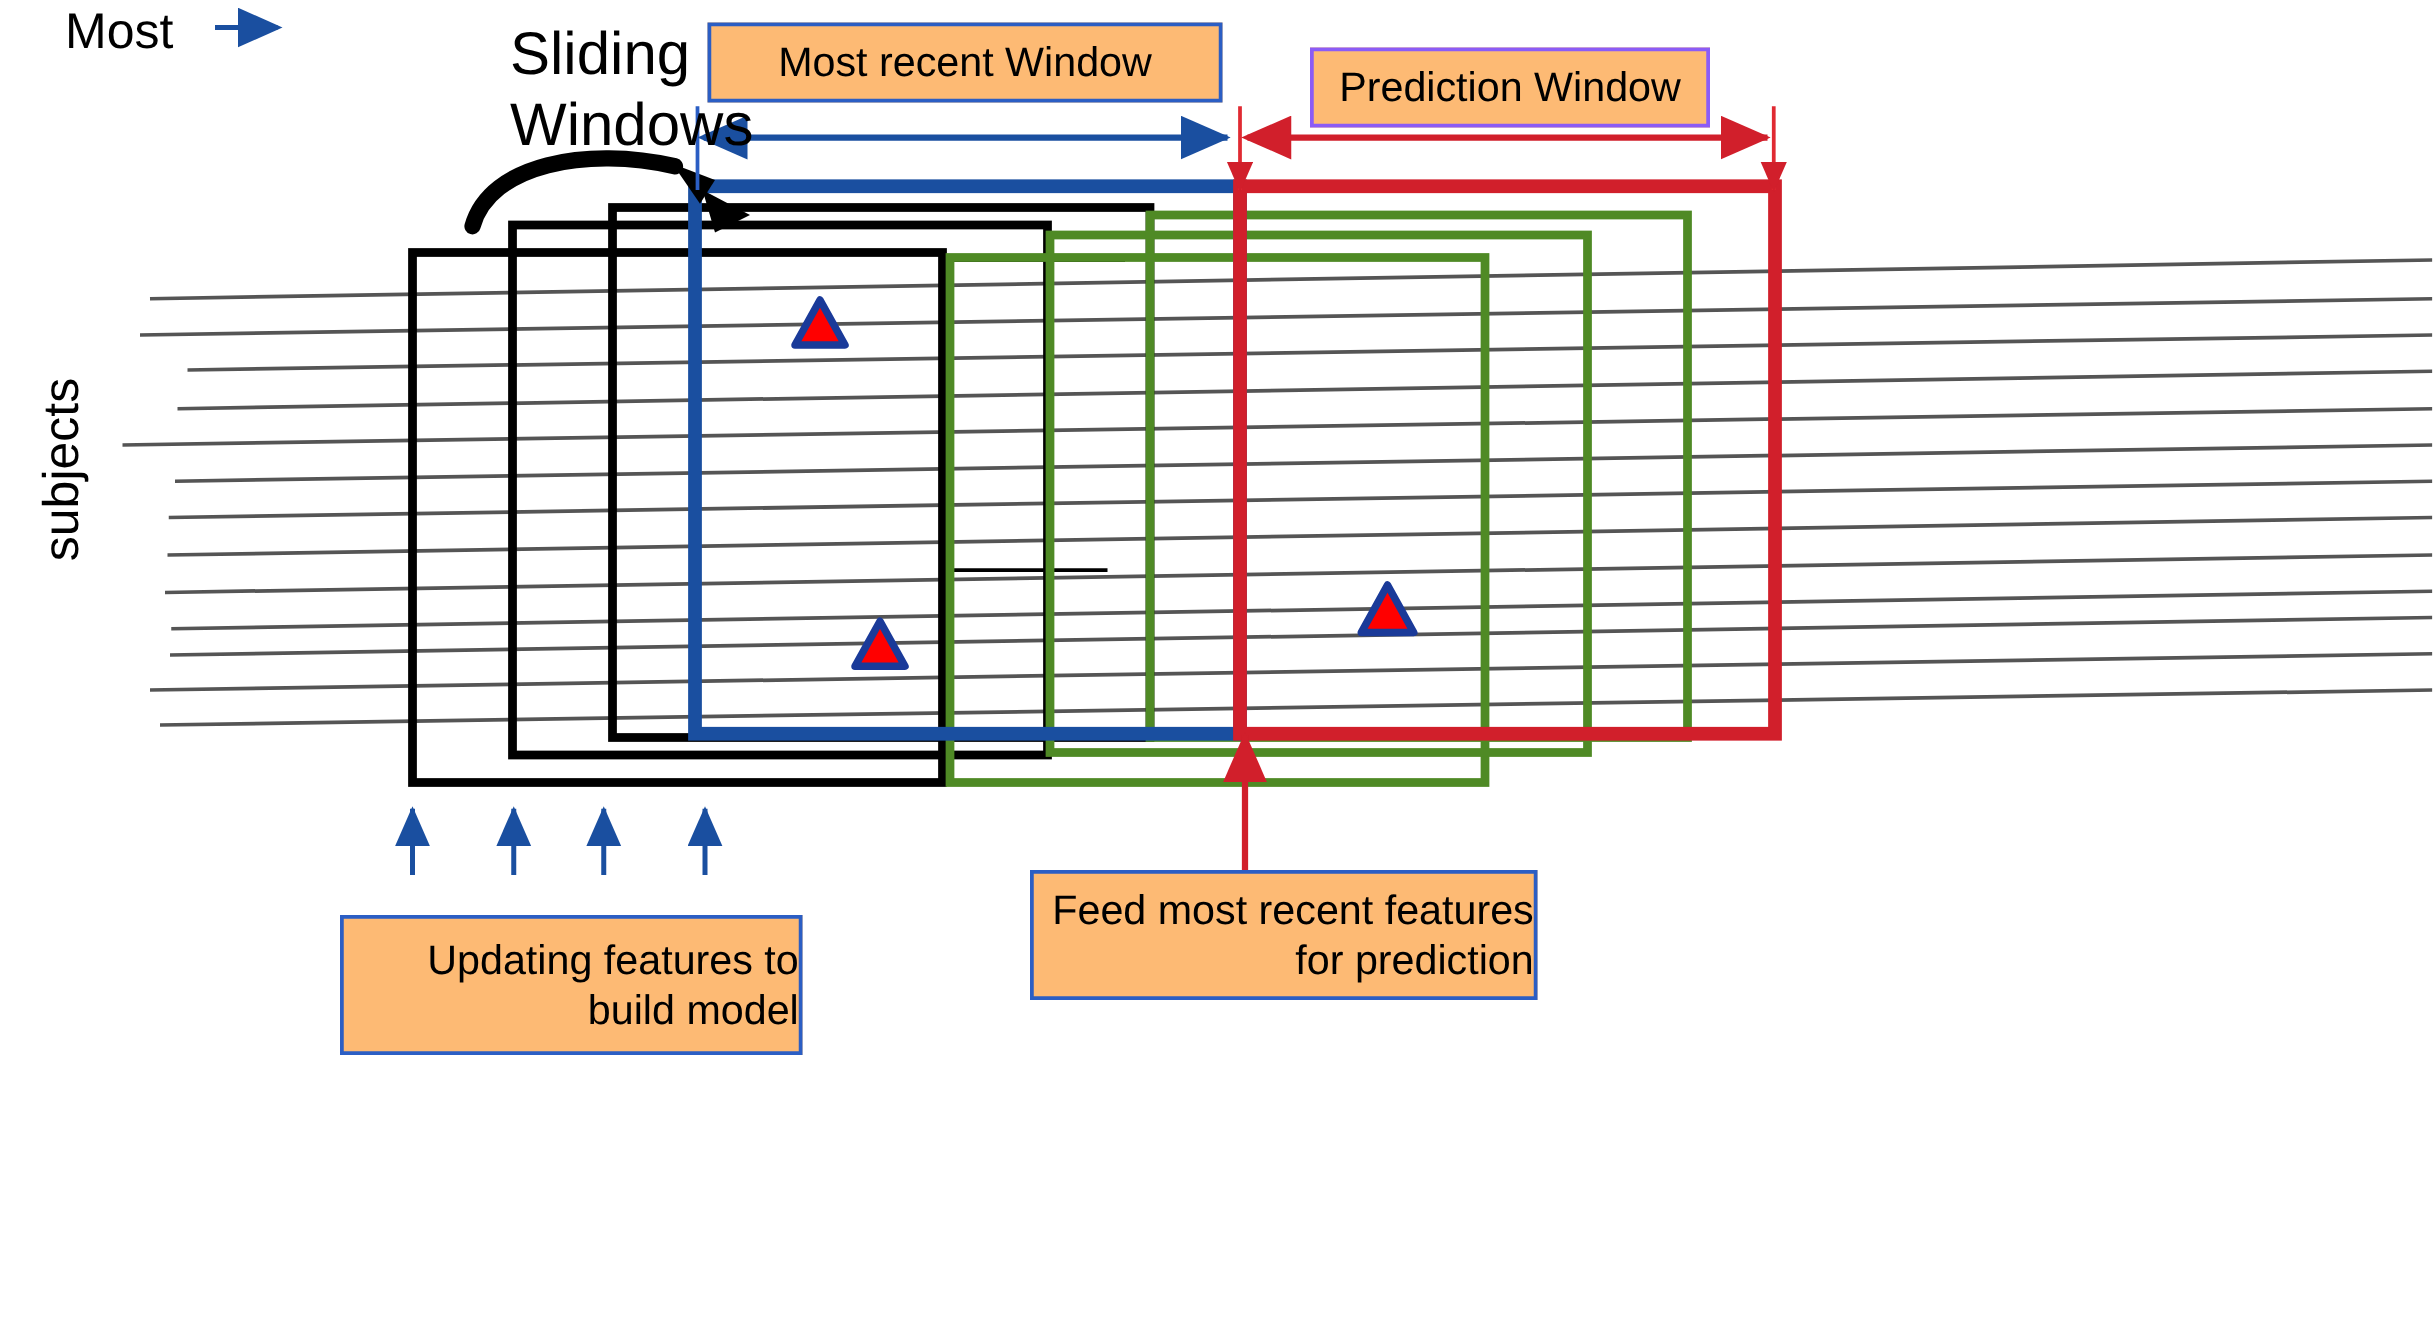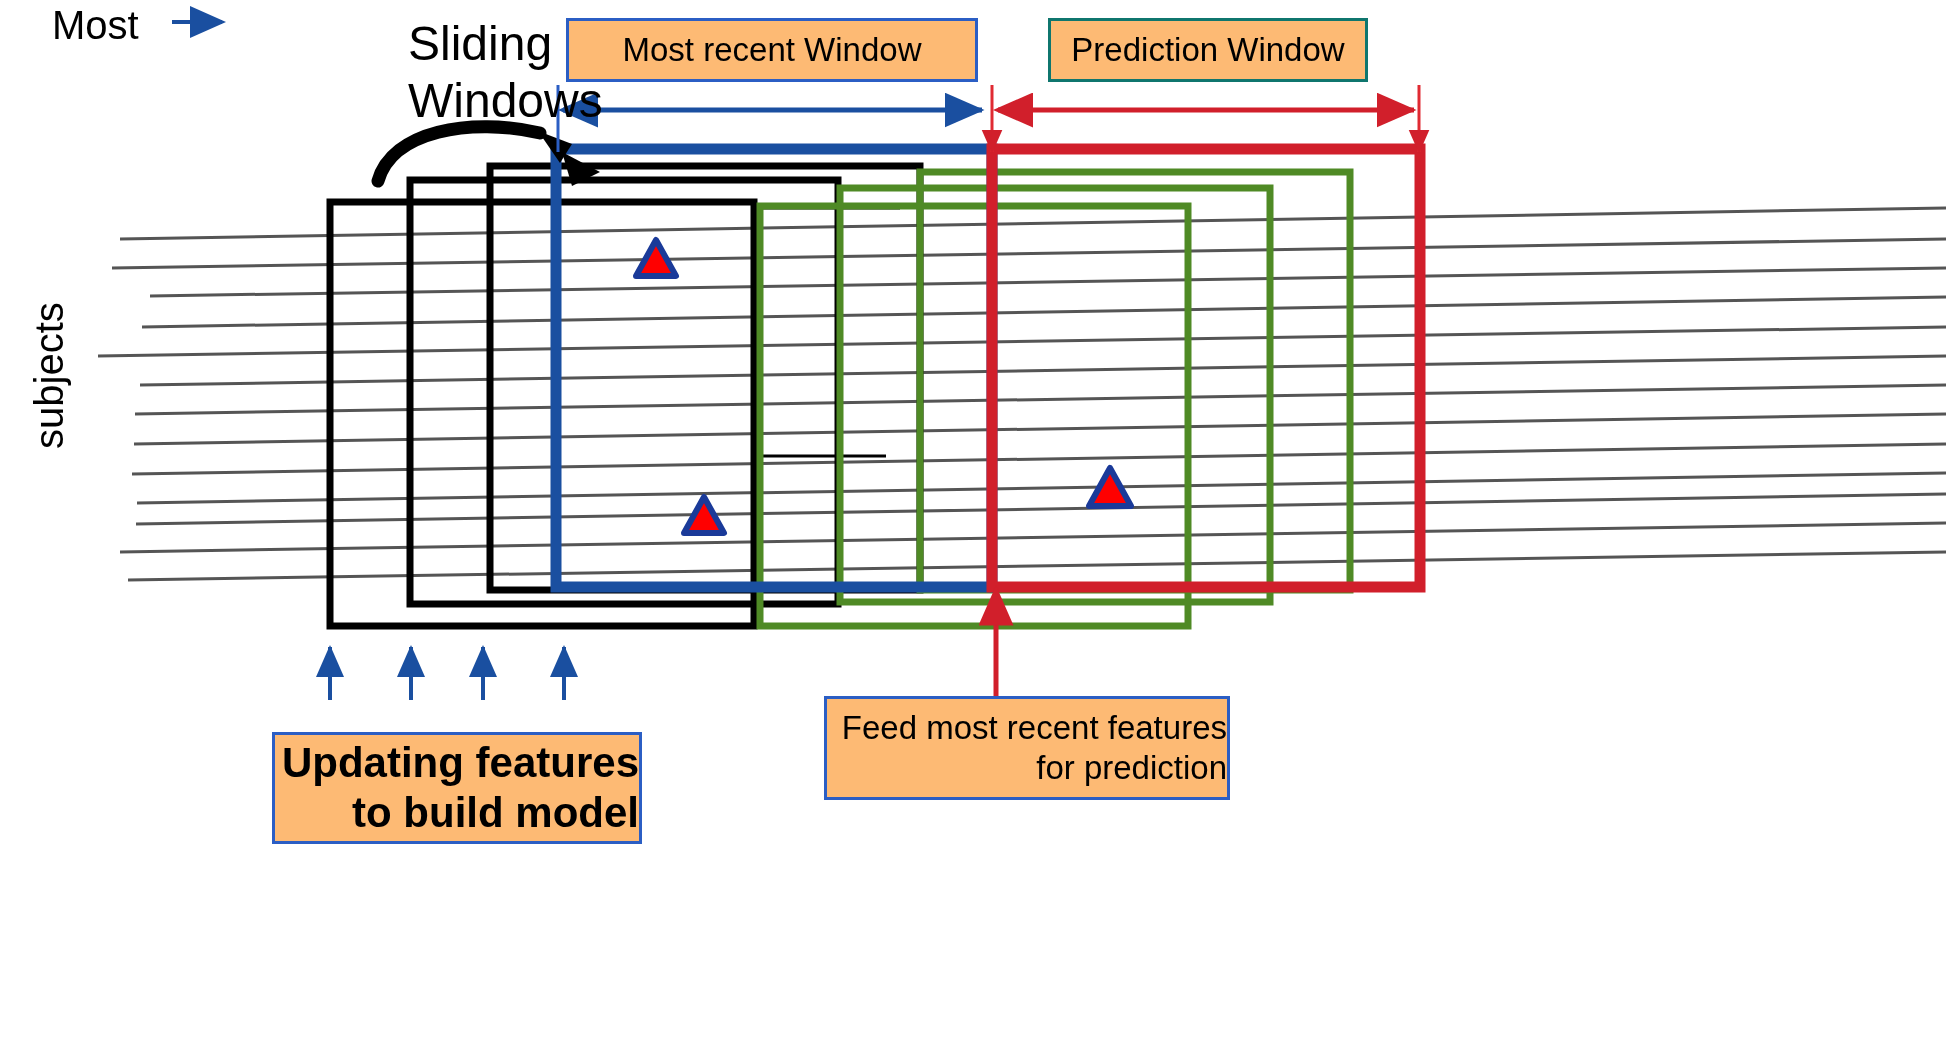--- a/index.html
+++ b/index.html
@@ -38,35 +38,35 @@
     display: flex;
     align-items: center;
     justify-content: center;
     text-align: right;
     color: #000;
     font-family: "Liberation Sans", sans-serif;
     box-sizing: border-box;
     line-height: 1.2;
   }
   .bl-blue { border: 3px solid #2b5ec4; }
-  .bl-red  { border: 3px solid #0f766e; }
+  .bl-red  { border: 3px solid #8b5cf6; margin-top: 20px; }
 
   #time-label   { left: 52px;  top: 2px;   font-size: 40px; }
   #sliding-label{ left: 408px; top: 16px;  font-size: 48px; }
   #subjects-label{
     left: -50px; top: 352px;
     width: 200px;
     text-align: center;
     font-size: 40px;
     transform: rotate(-90deg);
     transform-origin: center center;
   }
   #mrw-box   { left: 566px;  top: 18px;  width: 412px; height: 64px;  font-size: 33px; }
   #pred-box  { left: 1048px; top: 18px;  width: 320px; height: 64px;  font-size: 33px; }
-  #update-box{ left: 272px;  top: 732px; width: 370px; height: 112px; font-size: 42px; font-weight: bold; }
+  #update-box{ left: 272px;  top: 732px; width: 370px; height: 112px; font-size: 33px; }
   #feed-box  { left: 824px;  top: 696px; width: 406px; height: 104px; font-size: 33px; }
 </style>
 </head>
 <body>
 
 <div id="stage">
 
   <svg class="layer" viewBox="0 0 1946 1056">
     <defs>
       <marker id="ah-blue" markerWidth="10" markerHeight="10" refX="8" refY="4" orient="auto">

